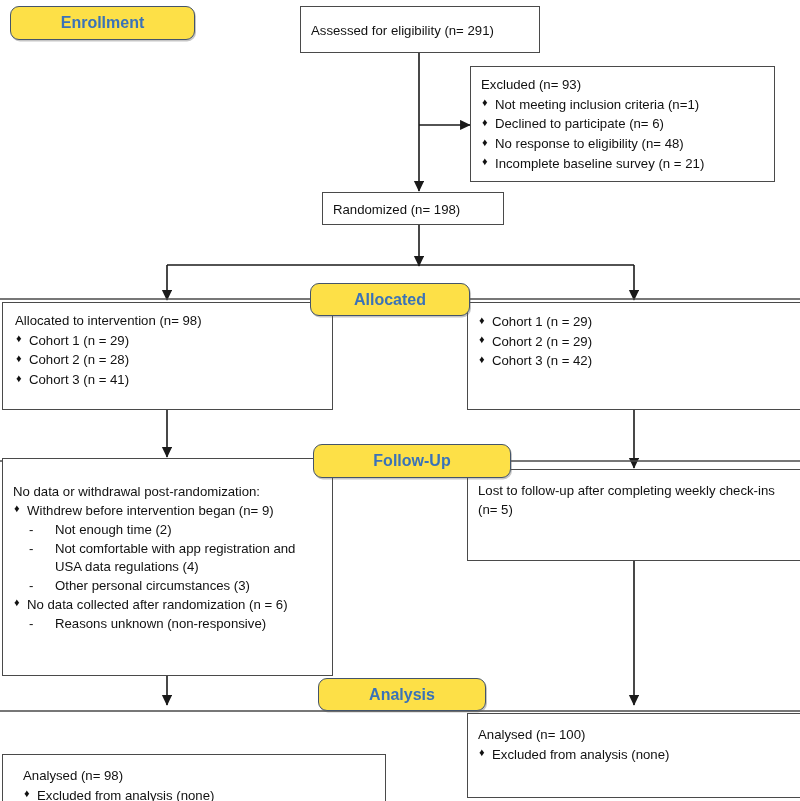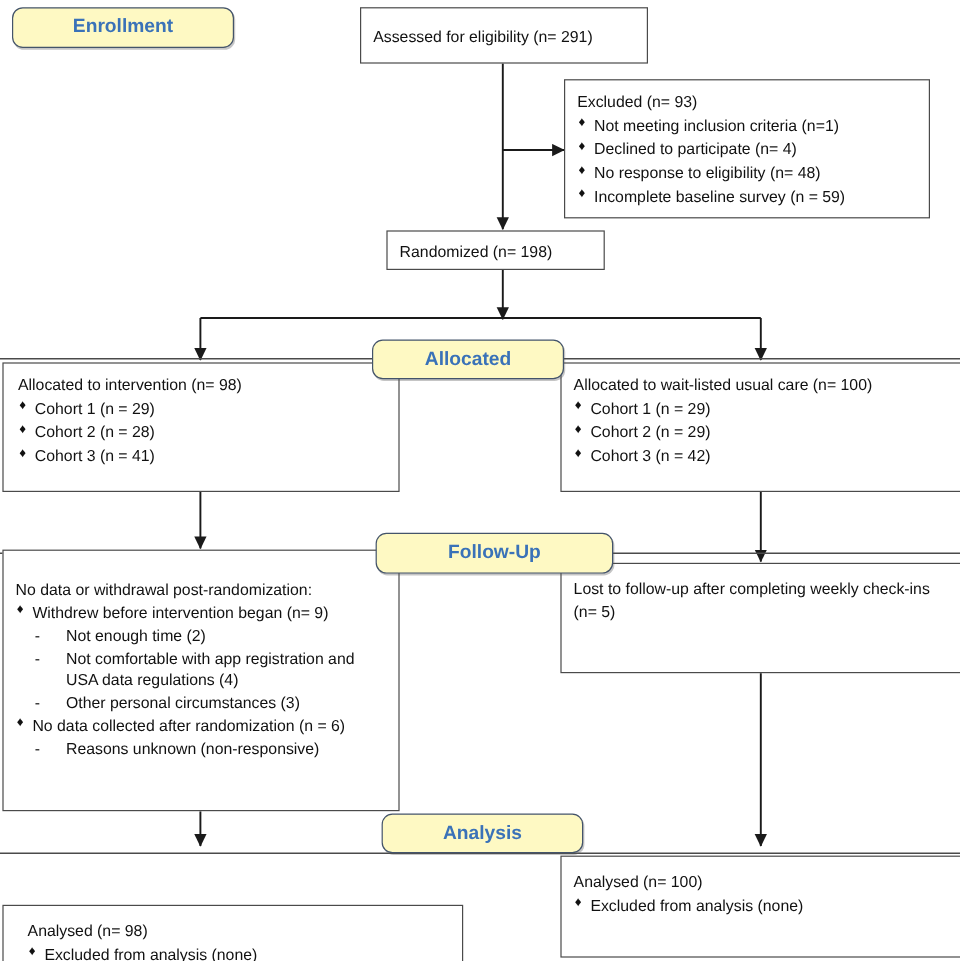--- a/index.html
+++ b/index.html
@@ -76,21 +76,21 @@
     top: 0;
   }
   .gap {
     height: 12px;
   }
   .stage {
     position: absolute;
     box-sizing: border-box;
     border: 1.6px solid #44546a;
     border-radius: 9px;
-    background: #fef9c3;
+    background: #fde047;
     color: #3a72b8;
     font-weight: bold;
     font-size: 16px;
     display: flex;
     align-items: center;
     justify-content: center;
     z-index: 5;
     box-shadow: 1px 1.5px 0 rgba(90,90,90,0.35);
   }
   .tight { line-height: 1.36; }
@@ -148,41 +148,40 @@
   </div>
 
   <div class="box" style="left:300px; top:6px; width:240px; height:47px; display:flex; align-items:center;">
     <span class="line">Assessed for eligibility (n= 291)</span>
   </div>
 
   <div class="box" style="left:470px; top:66px; width:305px; height:116px;">
     <div class="line">Excluded (n= 93)</div>
     <ul class="blist">
       <li>Not meeting inclusion criteria (n=1)</li>
-      <li>Declined to participate (n= 4)</li>
+      <li>Declined to participate (n= 6)</li>
       <li>No response to eligibility (n= 48)</li>
-      <li>Incomplete baseline survey (n = 59)</li>
+      <li>Incomplete baseline survey (n = 21)</li>
     </ul>
   </div>
 
   <div class="box" style="left:322px; top:192px; width:182px; height:33px; display:flex; align-items:center;">
     <span class="line">Randomized (n= 198)</span>
   </div>
 
   <div class="box" style="left:2px; top:302px; width:331px; height:108px;padding-left:12px;">
     <div class="line">Allocated to intervention (n= 98)</div>
     <ul class="blist">
       <li>Cohort 1 (n = 29)</li>
       <li>Cohort 2 (n = 28)</li>
       <li>Cohort 3 (n = 41)</li>
     </ul>
   </div>
 
   <div class="box" style="left:467px; top:302px; width:336px; height:108px;">
-    <div class="line">Allocated to wait-listed usual care (n= 100)</div>
     <ul class="blist">
       <li>Cohort 1 (n = 29)</li>
       <li>Cohort 2 (n = 29)</li>
       <li>Cohort 3 (n = 42)</li>
     </ul>
   </div>
 
   <div class="box tight" style="left:2px; top:458px; width:331px; height:218px; padding-top:12px;">
     <div class="gap"></div>
     <div class="line">No data or withdrawal post-randomization:</div>

